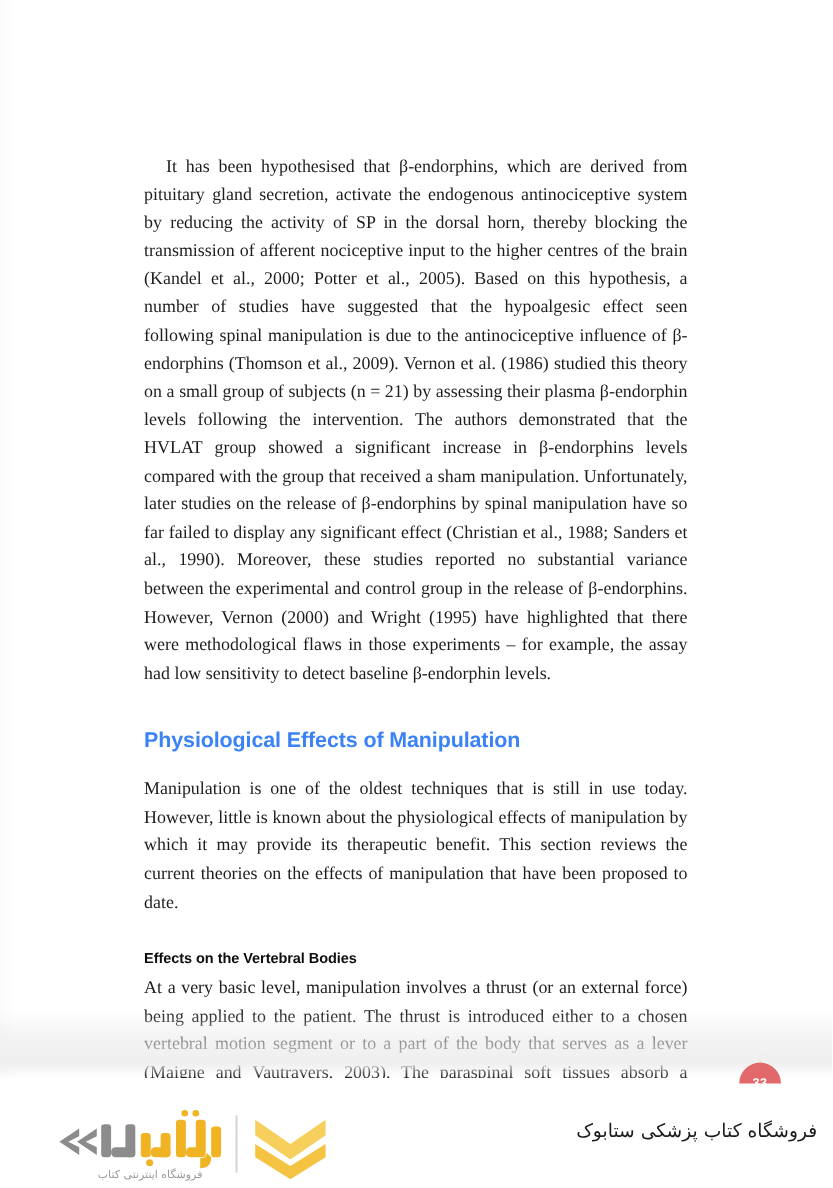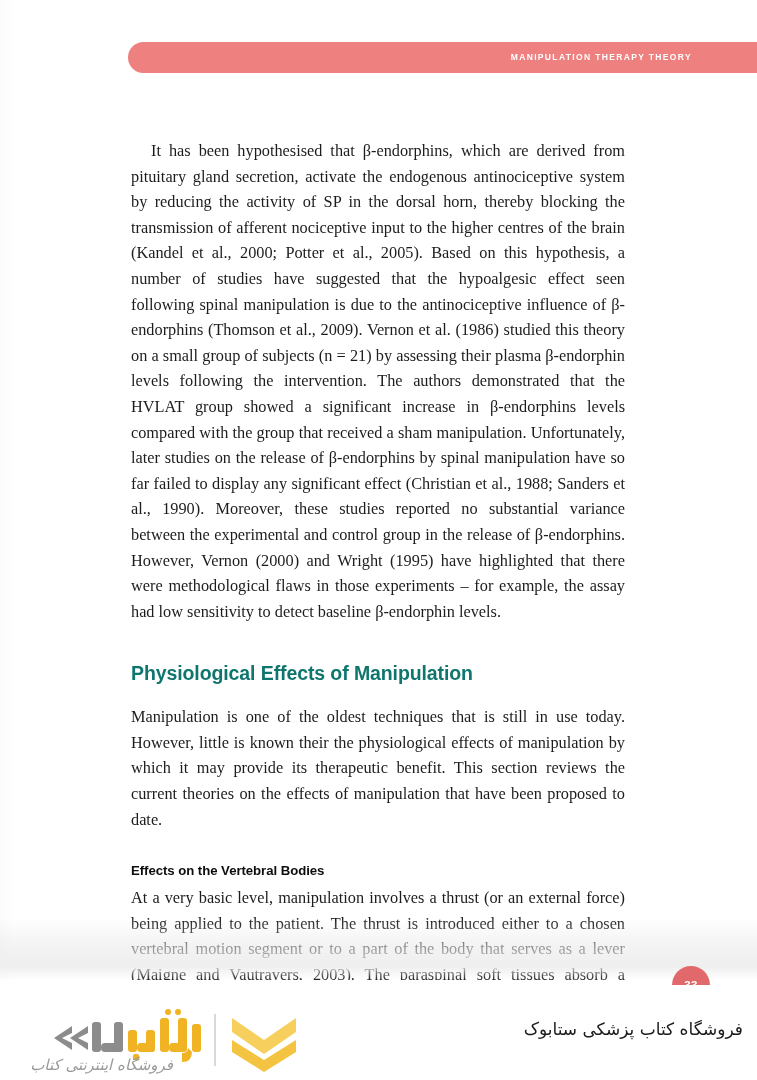--- a/index.html
+++ b/index.html
@@ -89,21 +89,21 @@
     font-family: "Liberation Serif", serif;
   }
   p.indent {
     text-indent: 20px;
   }
   h2.section-heading {
     margin: 0;
     font-family: "Liberation Sans", sans-serif;
     font-size: 19.5px;
     font-weight: bold;
-    color: #0f766e;
+    color: #3b82f6;
     letter-spacing: -0.1px;
     line-height: 24px;
   }
   h3.sub-heading {
     margin: 0;
     font-family: "Liberation Sans", sans-serif;
     font-size: 13.2px;
     font-weight: bold;
     color: #0d0d0d;
     letter-spacing: -0.05px;
@@ -183,36 +183,33 @@
   }
   .footer-url .accent { color: #f0b323; }
 </style>
 </head>
 <body>
 
 <div class="page-sheet">
 
   <div class="page-left-edge"></div>
 
-  <div class="header-banner">
-    <div class="header-banner-text">MANIPULATION THERAPY THEORY</div>
-  </div>
 
   <div class="text-column">
 
 
     <p class="body-par indent">It has been hypothesised that β-endorphins, which are derived from pituitary gland secretion, activate the endogenous antinociceptive system by reducing the activity of SP in the dorsal horn, thereby blocking the transmission of afferent nociceptive input to the higher centres of the brain (Kandel et al., 2000; Potter et al., 2005). Based on this hypothesis, a number of studies have suggested that the hypoalgesic effect seen following spinal manipulation is due to the antinociceptive influence of β-endorphins (Thomson et al., 2009). Vernon et al. (1986) studied this theory on a small group of subjects (n = 21) by assessing their plasma β-endorphin levels following the intervention. The authors demonstrated that the HVLAT group showed a significant increase in β-endorphins levels compared with the group that received a sham manipulation. Unfortunately, later studies on the release of β-endorphins by spinal manipulation have so far failed to display any significant effect (Christian et al., 1988; Sanders et al., 1990). Moreover, these studies reported no substantial variance between the experimental and control group in the release of β-endorphins. However, Vernon (2000) and Wright (1995) have highlighted that there were methodological flaws in those experiments – for example, the assay had low sensitivity to detect baseline β-endorphin levels.</p>
 
     <div class="gap-before-h2"></div>
 
     <h2 class="section-heading">Physiological Effects of Manipulation</h2>
 
     <div class="gap-after-h2"></div>
 
-    <p class="body-par">Manipulation is one of the oldest techniques that is still in use today. However, little is known their the physiological effects of manipulation by which it may provide its therapeutic benefit. This section reviews the current theories on the effects of manipulation that have been proposed to date.</p>
+    <p class="body-par">Manipulation is one of the oldest techniques that is still in use today. However, little is known about the physiological effects of manipulation by which it may provide its therapeutic benefit. This section reviews the current theories on the effects of manipulation that have been proposed to date.</p>
 
     <div class="gap-before-h3"></div>
 
     <h3 class="sub-heading">Effects on the Vertebral Bodies</h3>
 
     <div class="gap-after-h3"></div>
 
     <p class="body-par">At a very basic level, manipulation involves a thrust (or an external force) being applied to the patient. The thrust is introduced either to a chosen vertebral motion segment or to a part of the body that serves as a lever (Maigne and Vautravers, 2003). The paraspinal soft tissues absorb a majority of the thrust and the spine absorbs the rest (Triano, 1992), mobilising the</p>
   </div>
 
@@ -246,18 +243,18 @@
       <circle cx="136" cy="12" r="3" fill="#f0b323"></circle>
       <rect x="150" y="24" width="9" height="28" rx="3" fill="#f0b323"></rect>
       <path d="M150 52 Q150 62 140 62 L140 53 Q146 53 146 48 Z" fill="#f0b323"></path>
 
       <rect x="172" y="14" width="2" height="52" fill="#d8d8d8"></rect>
 
       <path d="M190 18 L222 40 L254 18 L254 32 L222 54 L190 32 Z" fill="#f7cf5c"></path>
       <path d="M190 40 L222 60 L254 40 L254 52 L222 72 L190 52 Z" fill="#f3c341"></path>
     </g>
   </svg>
-  <div style="position:absolute; right:129px; bottom:2px; font-family:'DejaVu Sans',sans-serif; font-size:15px; color:#9a9a9a; direction:rtl; white-space:nowrap;font-style:italic;">فروشگاه اینترنتی کتاب</div>
+  <div style="position:absolute; right:118px; bottom:2px; font-family:'DejaVu Sans',sans-serif; font-size:10px; color:#9a9a9a; direction:rtl; white-space:nowrap;">فروشگاه اینترنتی کتاب</div>
 </div>
 
 <div class="footer-right">
   <div class="footer-fa">فروشگاه کتاب پزشکی ستابوک</div>
 </div>
 
 </body></html>

